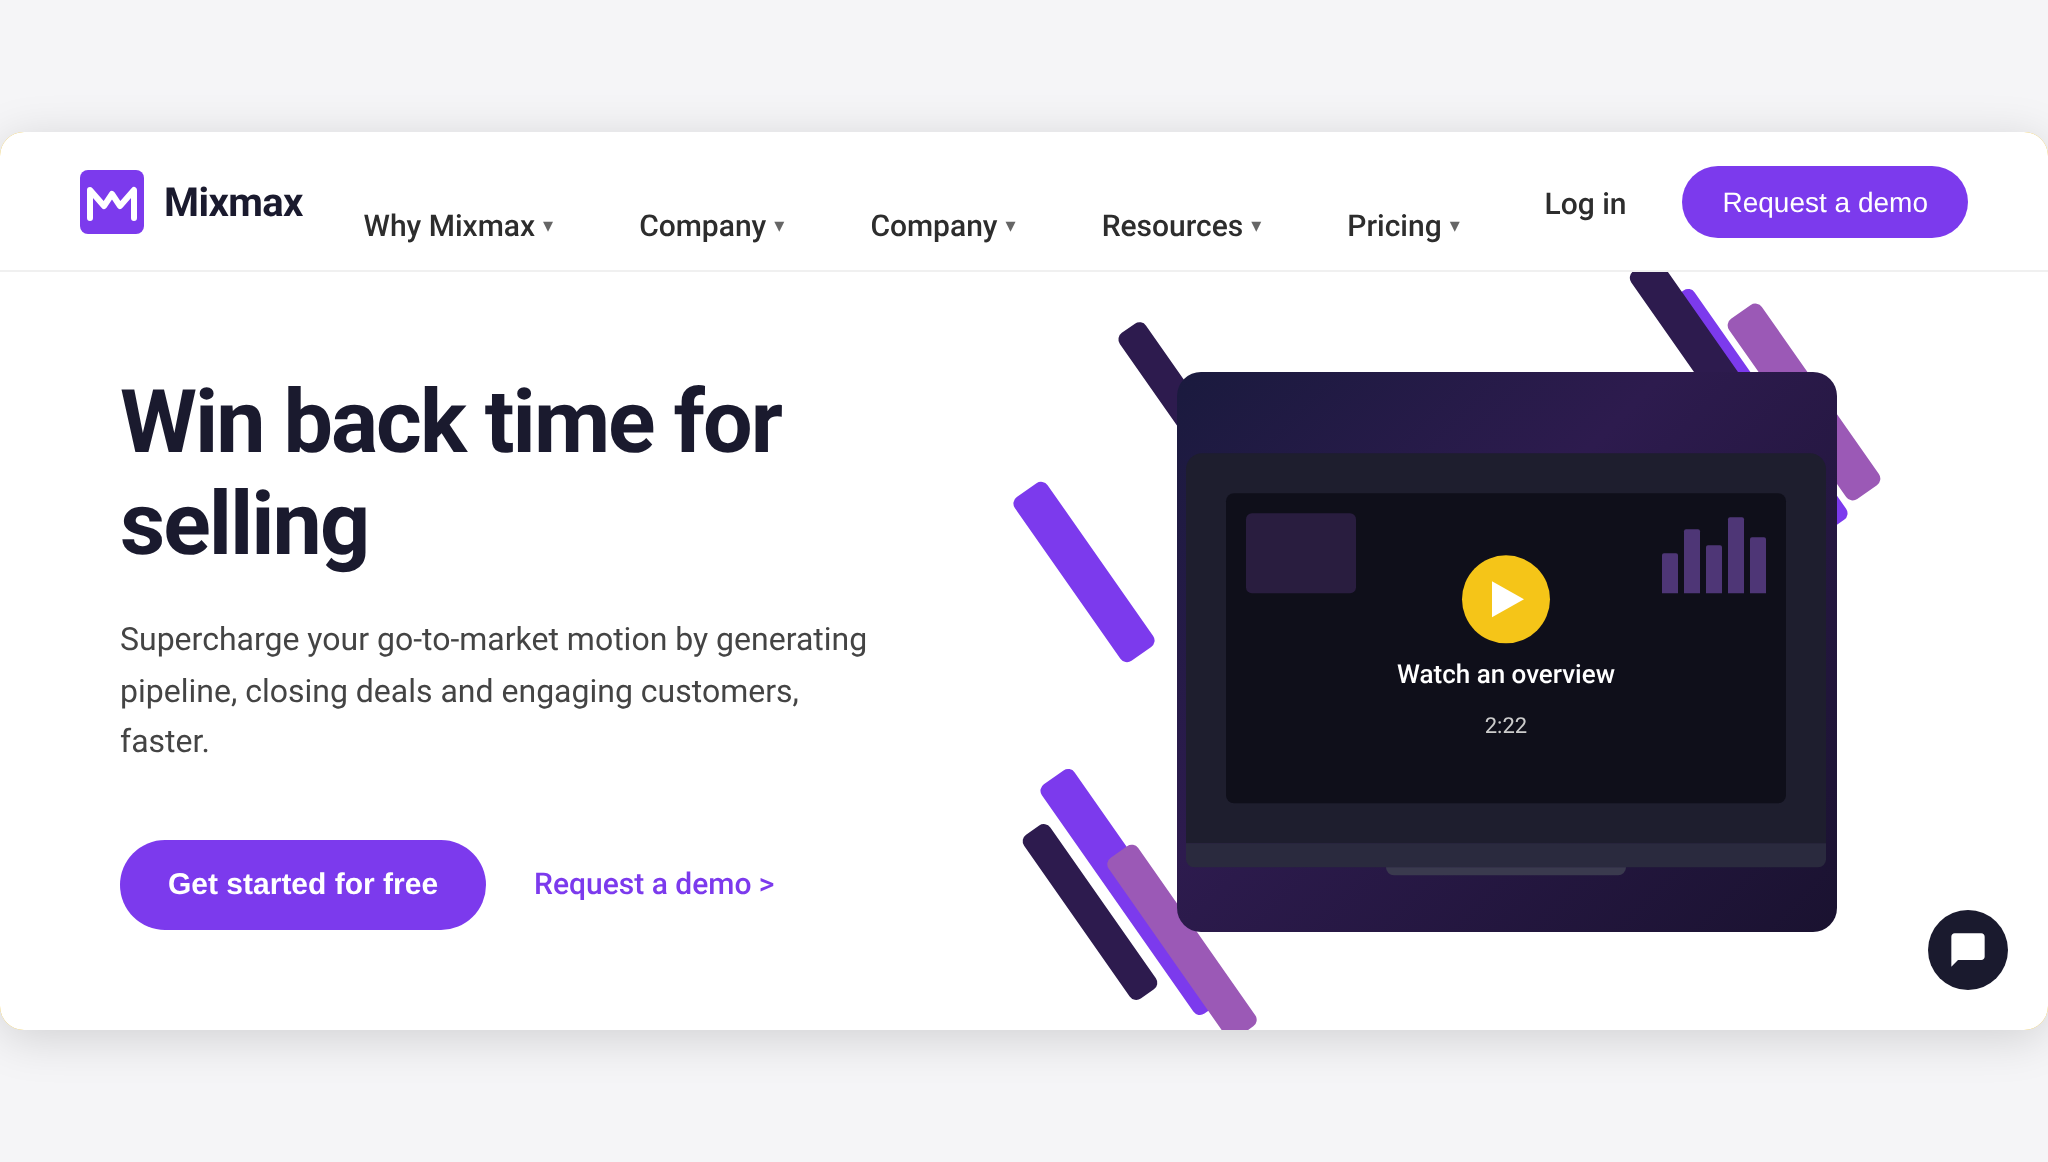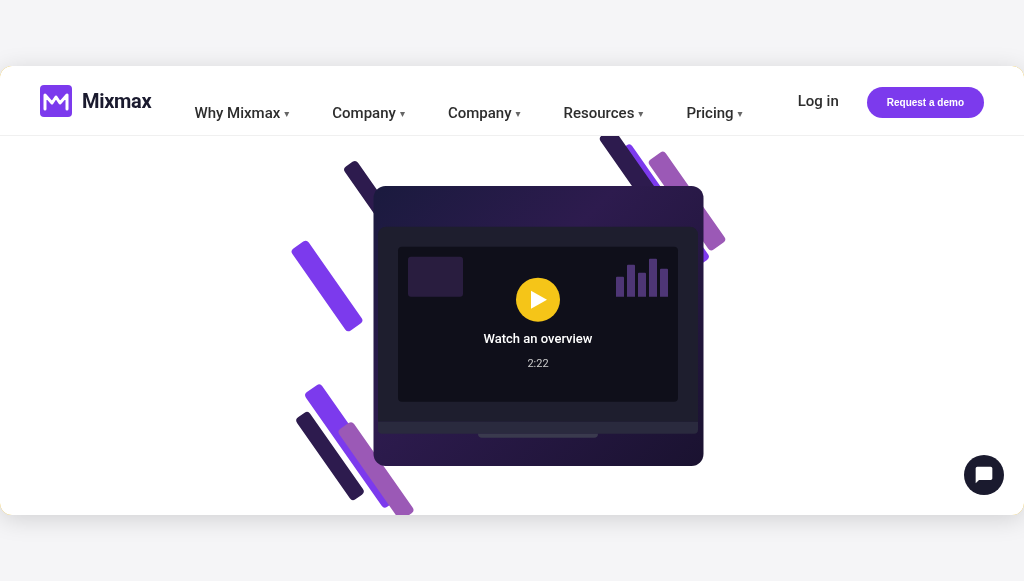--- a/index.html
+++ b/index.html
@@ -81,22 +81,22 @@
       cursor: pointer;
       padding: 8px 12px;
       border-radius: 6px;
     }
     .demo-btn {
       background: #7c3aed;
       color: #fff;
       border: none;
       padding: 10px 20px;
       border-radius: 24px;
-      font-size: 10px;
-      font-weight: 700;
+      font-size: 14px;
+      font-weight: 400;
       cursor: pointer;
       white-space: nowrap;
     }
     
     .main-content {
       flex: 1;
       display: flex;
       align-items: center;
       padding: 0 40px 0 60px;
       position: relative;
@@ -406,20 +406,28 @@
     </div>
 
     <div class="nav-actions">
       <span class="login-btn">Log in</span>
       <button class="demo-btn">Request a demo</button>
     </div>
   </nav>
 
   <div class="main-content">
 
+    <div class="left-col">
+      <h1 class="headline">Win back time for selling</h1>
+      <p class="subheadline">Supercharge your go-to-market motion by generating pipeline, closing deals and engaging customers, faster.</p>
+      <div class="cta-row">
+        <button class="cta-primary">Get started for free</button>
+        <a class="cta-secondary">Request a demo &gt;</a>
+      </div>
+    </div>
 
     <div class="right-col">
 
       <div class="deco-strips">
         <div class="strip strip-1"></div>
         <div class="strip strip-2"></div>
         <div class="strip strip-3"></div>
         <div class="strip strip-4"></div>
         <div class="strip strip-5"></div>
         <div class="strip strip-6"></div>

